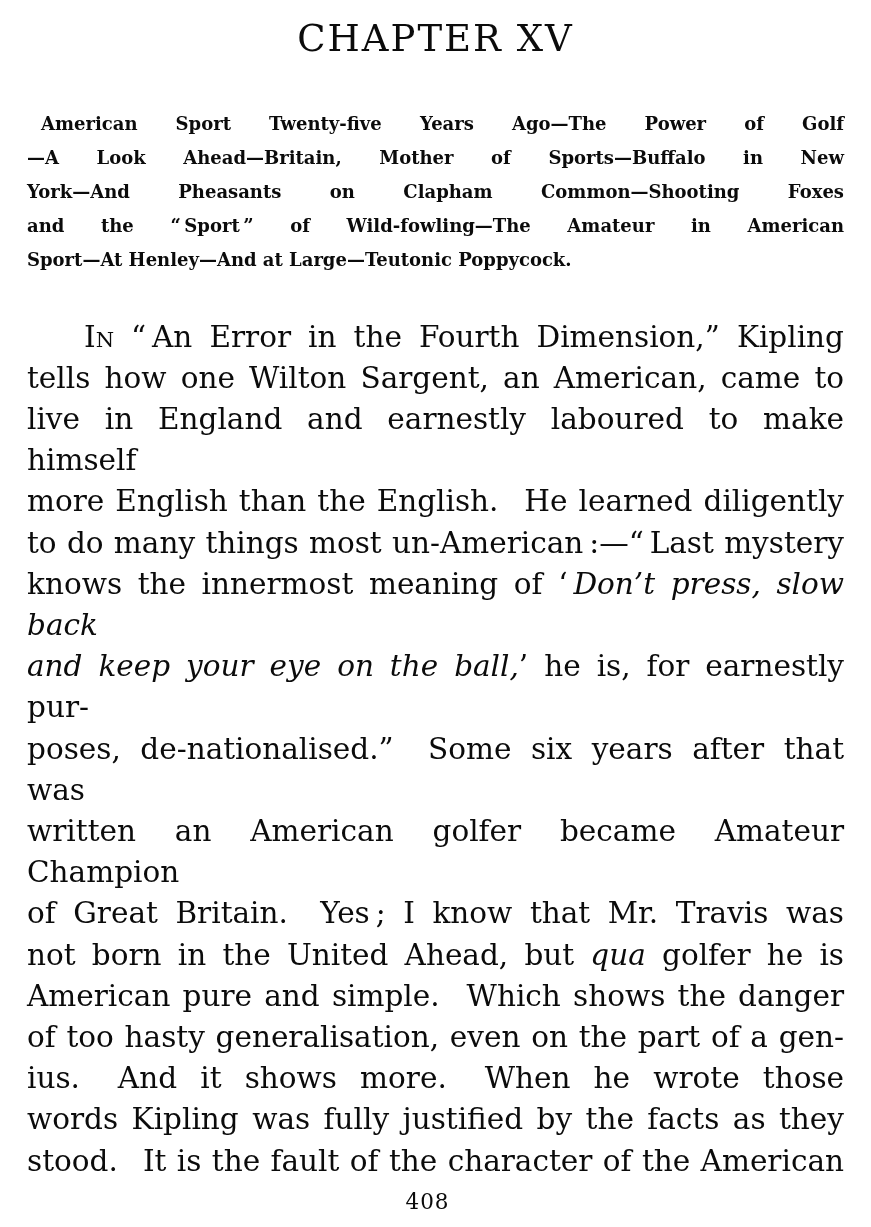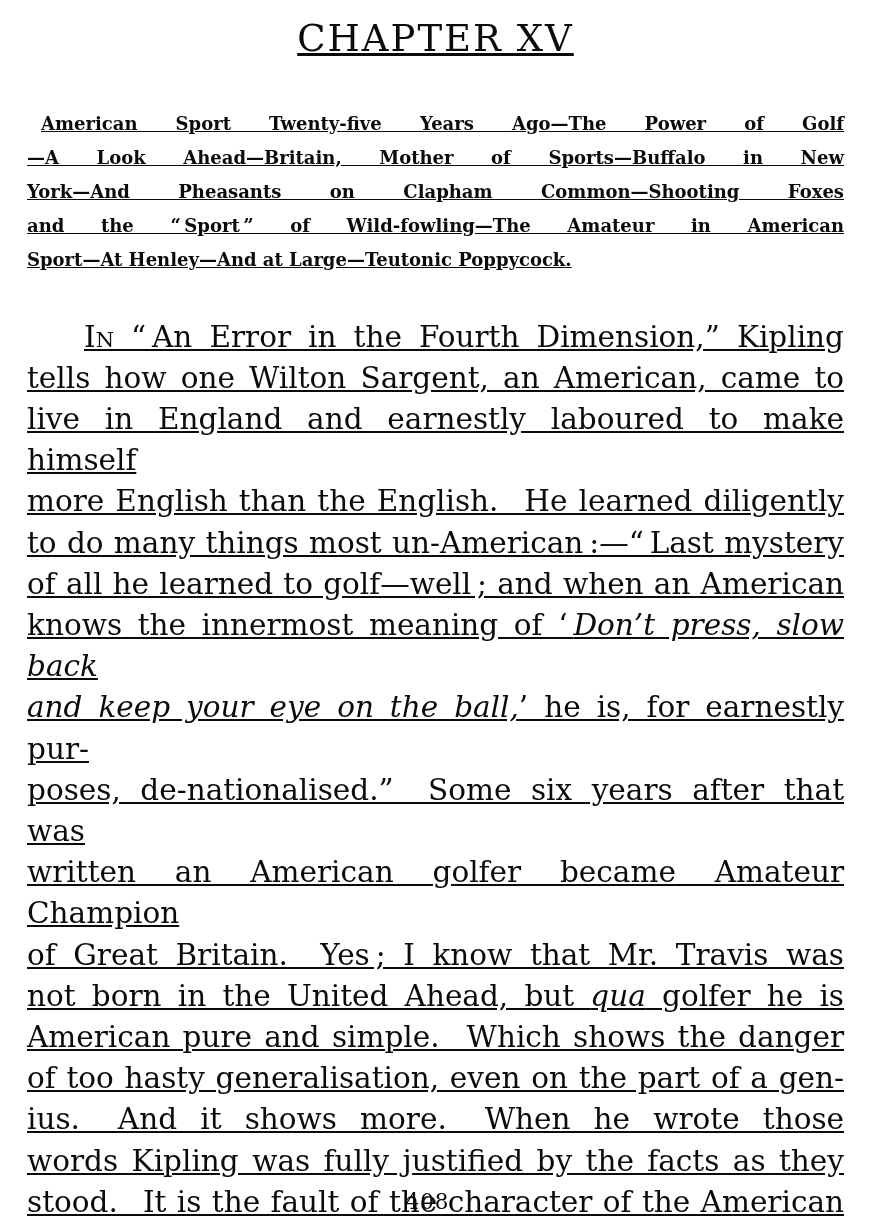--- a/index.html
+++ b/index.html
@@ -8,21 +8,20 @@
     background: #ffffff;
   }
   .page {
     position: relative;
     width: 871px;
     height: 1227px;
     background: #ffffff;
     color: #0b0b0b;
     font-family: "DejaVu Serif", "Liberation Serif", serif;
     overflow: hidden;
-    text-decoration: underline;
   }
   .chapter-heading {
     margin: 0;
     padding-top: 18px;
     text-align: center;
     font-size: 37px;
     font-weight: normal;
     letter-spacing: 2px;
     line-height: 1.15;
   }
@@ -87,21 +86,20 @@
       <div class="line last"><span class="seg-n">Sport—At Henley—And at Large—Teutonic Poppycock.</span></div>
     </div>
 
   <div class="bodytext">
       <div class="paragraph">
         <div class="line indent"><span class="seg-sc">In</span><span class="seg-n"> “ An Error in the Fourth Dimension,” Kipling</span></div>
         <div class="line"><span class="seg-n">tells how one Wilton Sargent, an American, came to</span></div>
         <div class="line"><span class="seg-n">live in England and earnestly laboured to make himself</span></div>
         <div class="line"><span class="seg-n">more English than the English.  He learned diligently</span></div>
         <div class="line"><span class="seg-n">to do many things most un-American :—“ Last mystery</span></div>
-        <div class="line"><span class="seg-n">of all he learned to golf—well ; and when an American</span></div>
         <div class="line"><span class="seg-n">knows the innermost meaning of ‘ </span><span class="seg-i">Don’t press, slow back</span></div>
         <div class="line"><span class="seg-i">and keep your eye on the ball,</span><span class="seg-n">’ he is, for earnestly pur-</span></div>
         <div class="line"><span class="seg-n">poses, de-nationalised.”  Some six years after that was</span></div>
         <div class="line"><span class="seg-n">written an American golfer became Amateur Champion</span></div>
         <div class="line"><span class="seg-n">of Great Britain.  Yes ; I know that Mr. Travis was</span></div>
         <div class="line"><span class="seg-n">not born in the United Ahead, but </span><span class="seg-i">qua</span><span class="seg-n"> golfer he is</span></div>
         <div class="line"><span class="seg-n">American pure and simple.  Which shows the danger</span></div>
         <div class="line"><span class="seg-n">of too hasty generalisation, even on the part of a gen-</span></div>
         <div class="line"><span class="seg-n">ius.  And it shows more.  When he wrote those</span></div>
         <div class="line"><span class="seg-n">words Kipling was fully justified by the facts as they</span></div>

